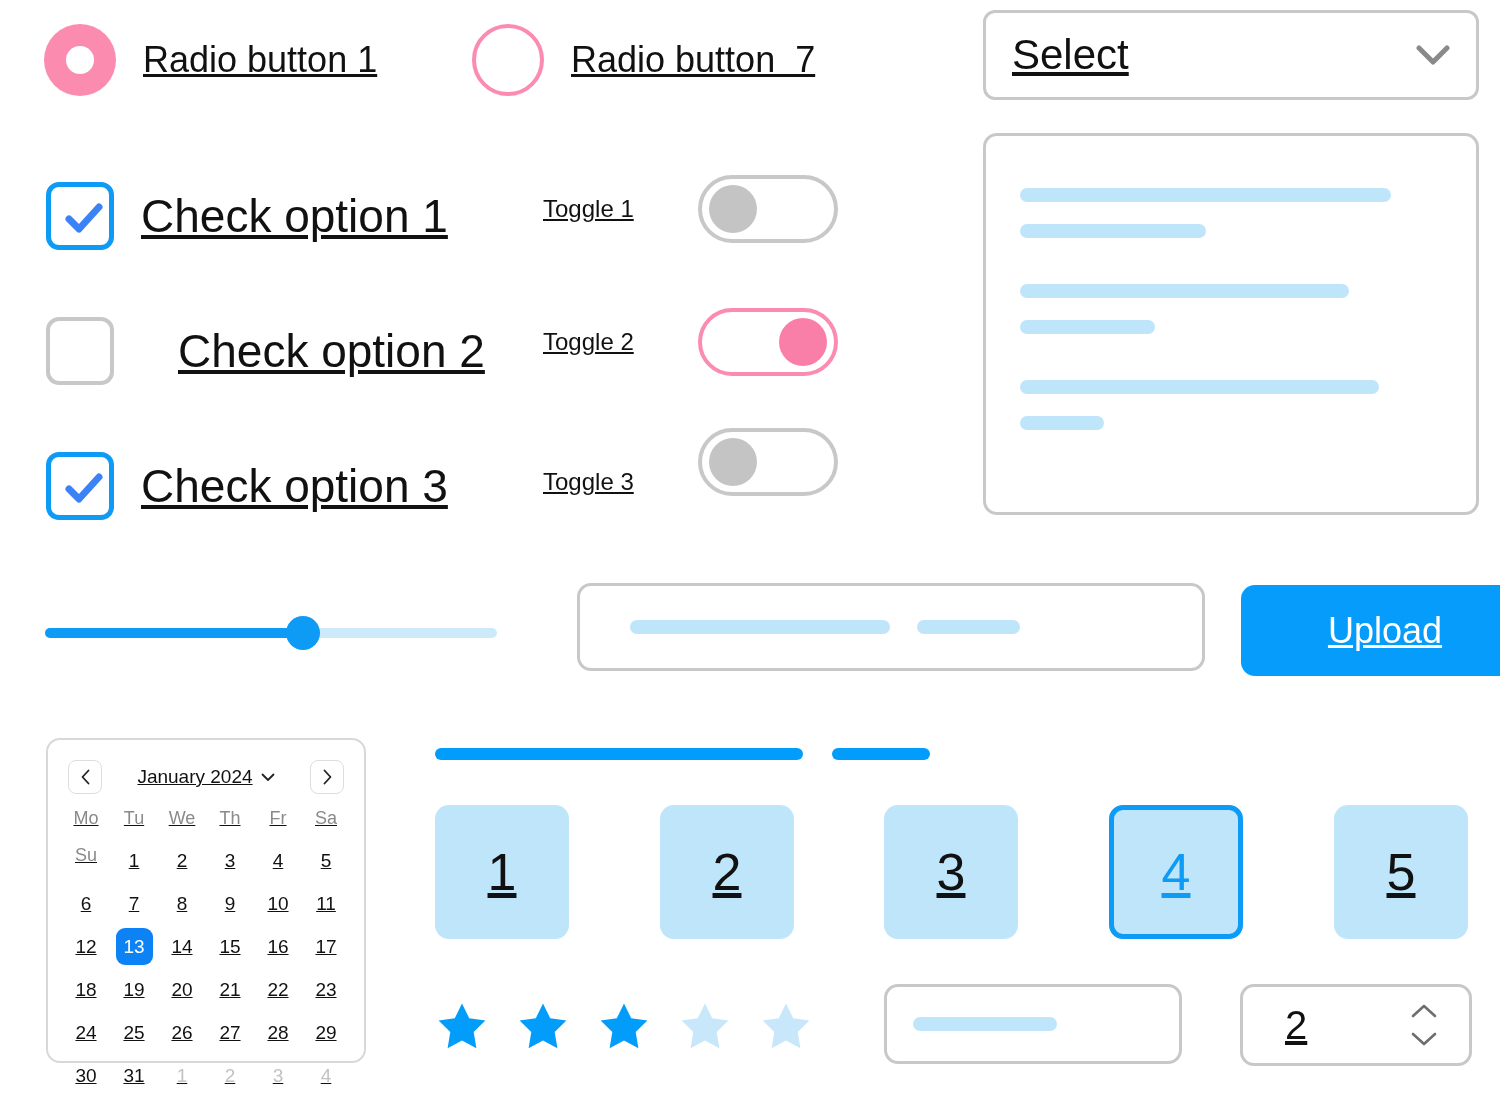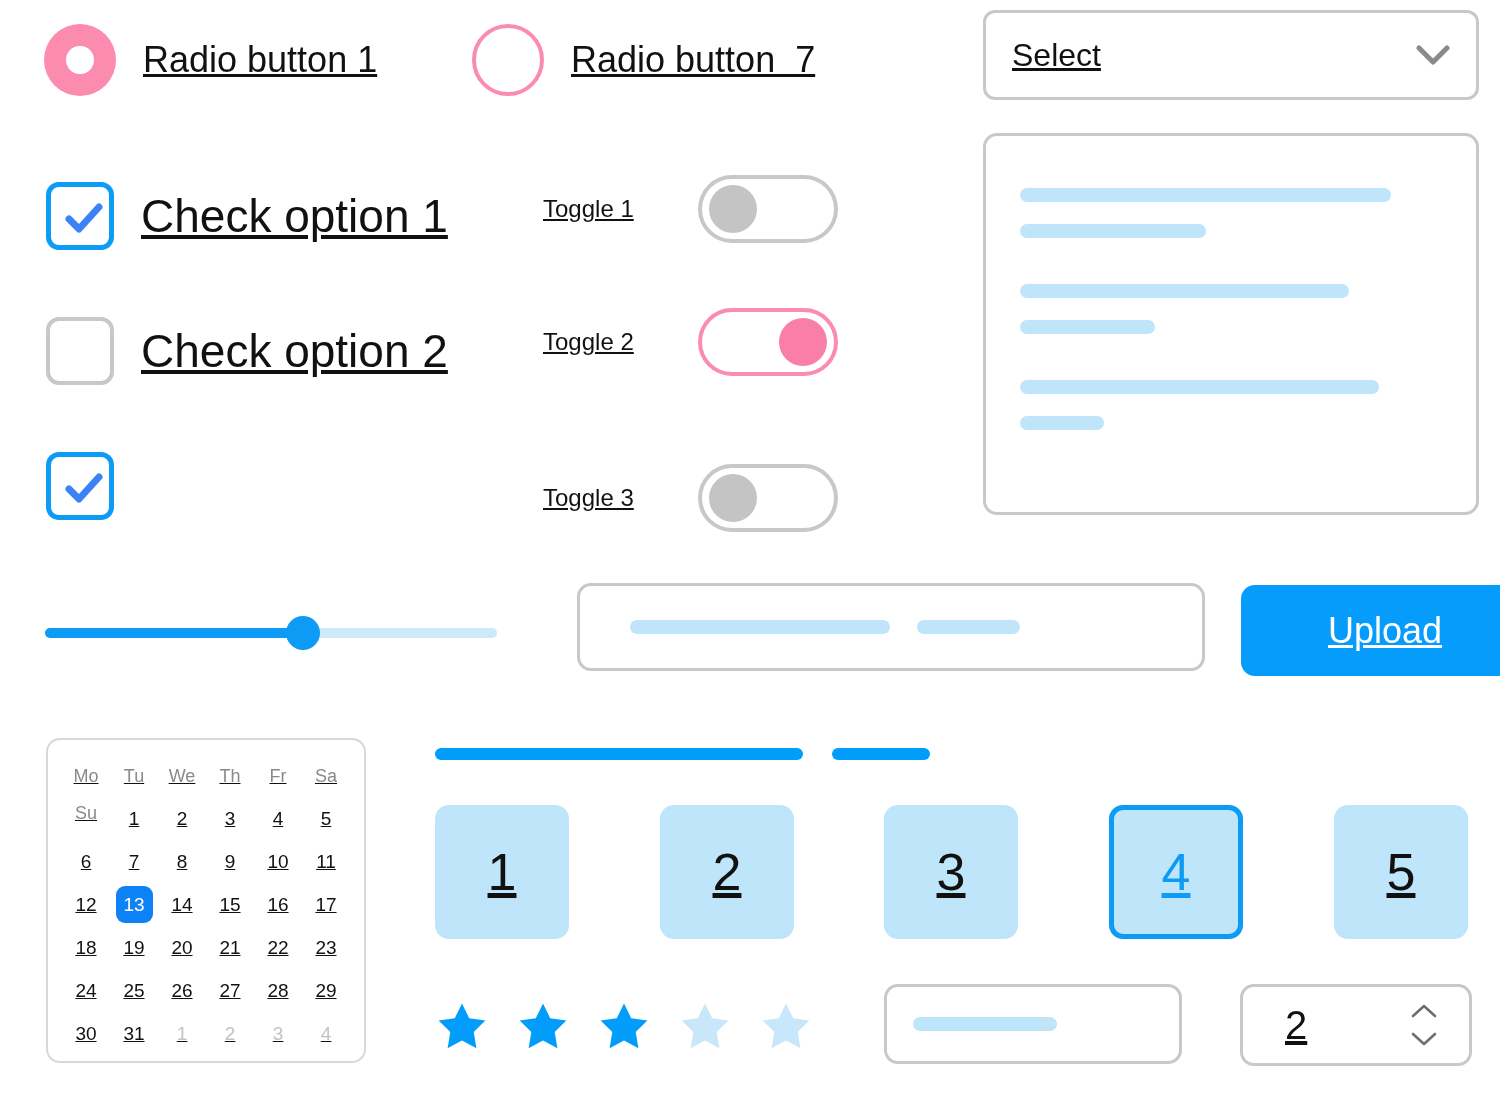--- a/index.html
+++ b/index.html
@@ -96,21 +96,21 @@
 
   
   .select-box {
     box-sizing: border-box;
     border: 3px solid #C8C8C8;
     border-radius: 12px;
     background: #ffffff;
     display: flex; align-items: center;
     padding: 0 26px;
   }
-  .select-value { font-size: 32px; flex: 1; }
+  .select-value { font-size: 42px; flex: 1; }
   .chev {
     width: 34px; height: 20px;
     flex: none;
   }
 
   
   .textarea-card {
     box-sizing: border-box;
     border: 3px solid #C8C8C8;
     border-radius: 14px;
@@ -276,48 +276,49 @@
 
 <div class="abs check-row" style="left:46px; top:182px;">
   <div class="checkbox on">
     <svg class="tick" viewBox="0 0 40 40">
         <path d="M5 20 L15 30 L35 8" fill="none" stroke="#3B82F6" stroke-width="7" stroke-linecap="round" stroke-linejoin="round"></path>
       </svg>
   </div>
   <div class="check-label">Check option 1</div>
 </div>
 
-<div class="abs check-row" style="left:46px; top:317px;">
+<div class="abs check-row" style="left:46px; top:317px;gap:37px;">
   <div class="checkbox off"></div>
   <div class="check-label">Check option 2</div>
 </div>
 
 <div class="abs check-row" style="left:46px; top:452px;">
   <div class="checkbox on">
     <svg class="tick" viewBox="0 0 40 40">
         <path d="M5 20 L15 30 L35 8" fill="none" stroke="#3B82F6" stroke-width="7" stroke-linecap="round" stroke-linejoin="round"></path>
       </svg>
   </div>
+  <div class="check-label">Check option 3</div>
 </div>
 
 <div class="abs toggle-row" style="left:543px; top:175px;">
   <div class="toggle-label">Toggle 1</div>
   <div class="toggle off">
       <div class="knob"></div>
     </div>
 </div>
 
 <div class="abs toggle-row" style="left:543px; top:308px;">
   <div class="toggle-label">Toggle 2</div>
   <div class="toggle on">
       <div class="knob"></div>
     </div>
 </div>
 
-<div class="abs toggle-row" style="left:543px; top:464px;">
+<div class="abs toggle-row" style="left:543px; top:428px;align-items:flex-end;">
   <div class="toggle-label">Toggle 3</div>
   <div class="toggle off">
       <div class="knob"></div>
     </div>
 </div>
 
 <div class="abs select-box" style="left:983px; top:10px; width:496px; height:90px;">
   <div class="select-value">Select</div>
   <svg class="chev" viewBox="0 0 34 20">
       <path d="M3 3 L17 17 L31 3" fill="none" stroke="#8A8A8A" stroke-width="5" stroke-linecap="round" stroke-linejoin="round"></path>
@@ -347,20 +348,38 @@
 </div>
 
 <div class="abs input-box" style="left:577px; top:583px; width:628px; height:88px;">
   <div class="ph-line" style="width:260px;"></div>
   <div class="ph-line" style="width:103px;"></div>
 </div>
 
 <div class="abs upload-btn" style="left:1241px; top:585px; width:288px; height:91px;">Upload</div>
 
 <div class="abs calendar" style="left:46px; top:738px; width:320px; height:325px;">
+  <div class="cal-head">
+    <div class="cal-nav">
+      <svg width="11" height="16" viewBox="0 0 11 16">
+          <path d="M8.5 1.5 L2.5 8 L8.5 14.5" fill="none" stroke="#222" stroke-width="1.8" stroke-linecap="round" stroke-linejoin="round"></path>
+        </svg>
+    </div>
+    <div class="cal-title">
+      <span>January 2024</span>
+      <svg width="14" height="9" viewBox="0 0 14 9">
+          <path d="M1.5 1.5 L7 7 L12.5 1.5" fill="none" stroke="#222" stroke-width="1.8" stroke-linecap="round" stroke-linejoin="round"></path>
+        </svg>
+    </div>
+    <div class="cal-nav">
+      <svg width="11" height="16" viewBox="0 0 11 16">
+          <path d="M2.5 1.5 L8.5 8 L2.5 14.5" fill="none" stroke="#222" stroke-width="1.8" stroke-linecap="round" stroke-linejoin="round"></path>
+        </svg>
+    </div>
+  </div>
   <div class="cal-grid">
     <div class="cal-wd">Mo</div>
     <div class="cal-wd">Tu</div>
     <div class="cal-wd">We</div>
     <div class="cal-wd">Th</div>
     <div class="cal-wd">Fr</div>
     <div class="cal-wd">Sa</div>
     <div class="cal-wd">Su</div>
 
     <div class="cal-day">1</div>

